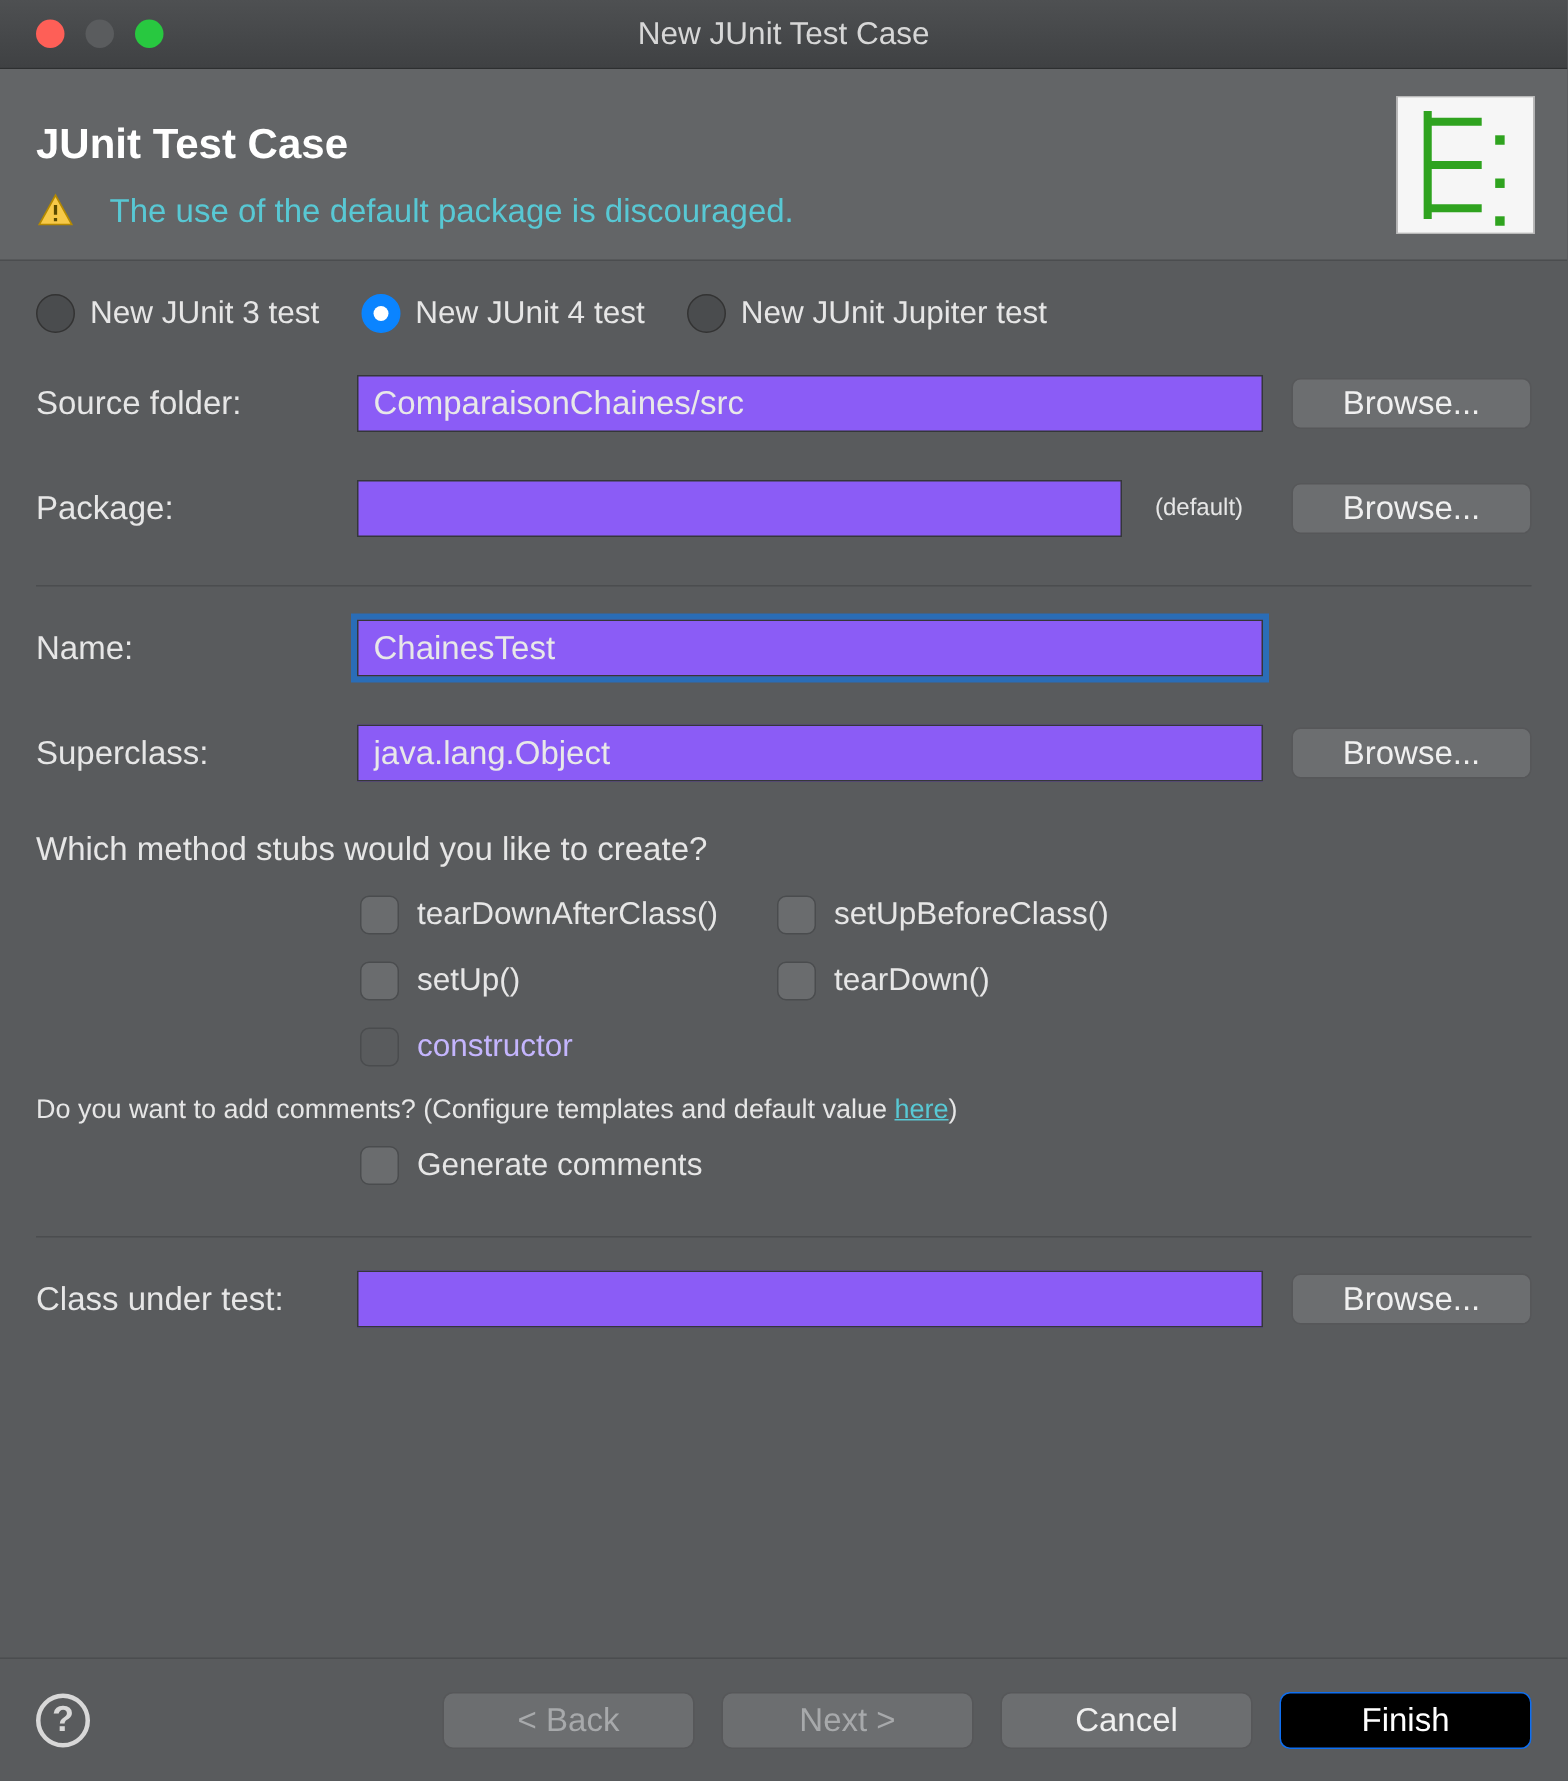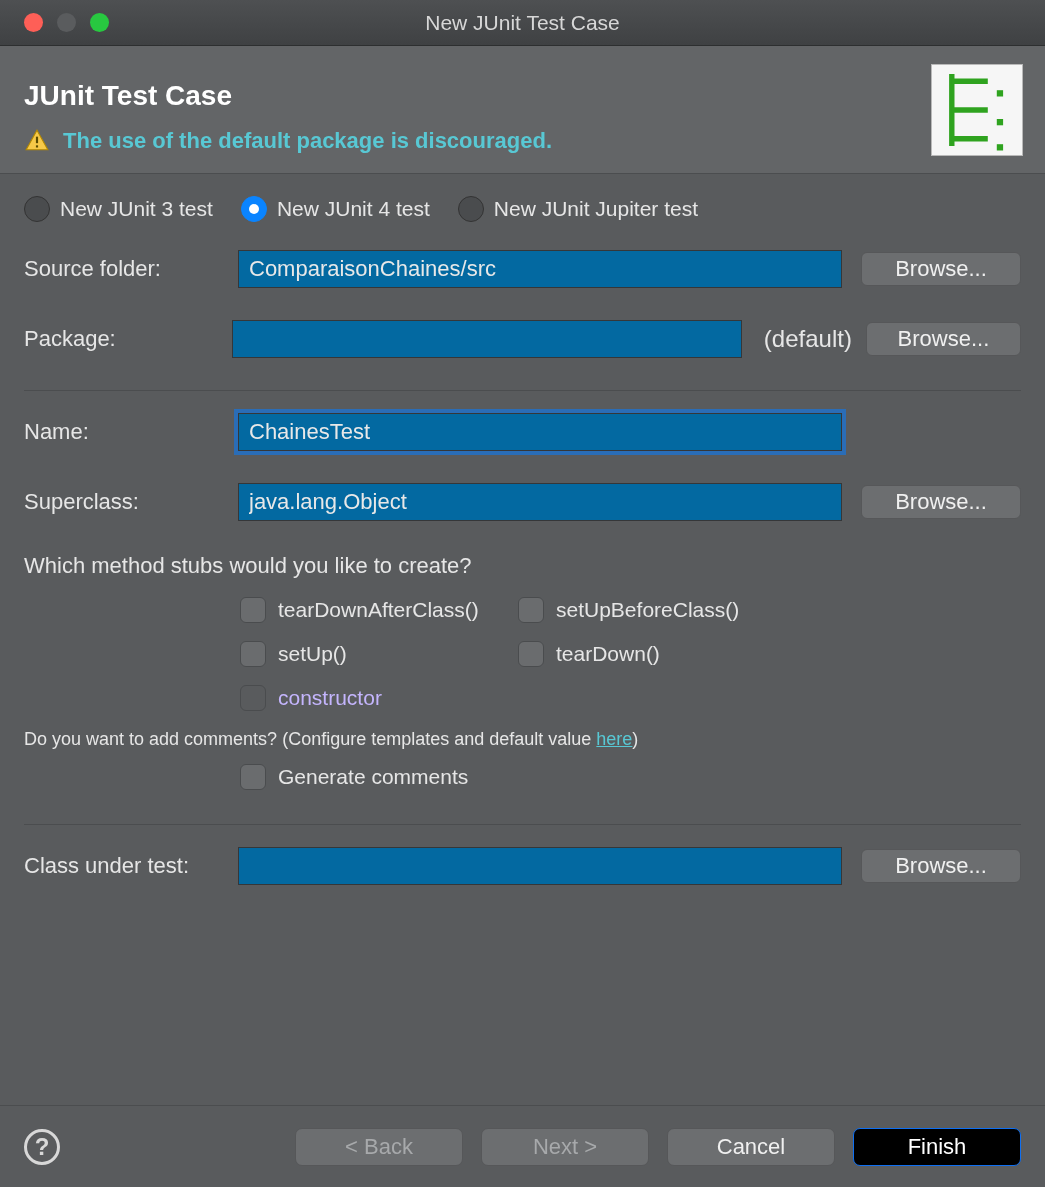--- a/index.html
+++ b/index.html
@@ -21,21 +21,21 @@
   .dot.red{background:#fe5f57;} .dot.yellow{background:#5a5c5e;} .dot.green{background:#28c840;}
   .titlebar .title {
     position:absolute; left:0; right:0; text-align:center;
     font-size:21px; color:#d7d7d7; pointer-events:none;
   }
   .header {
     background:#636567; padding:34px 24px 26px; position:relative;
     border-bottom:1px solid #4b4d4f; height:128px;
   }
   .header h1 { font-size:28px; font-weight:600; color:#fff; margin-bottom:16px;}
-  .warn-row { display:flex; align-items:center; gap:13px;font-weight:bold; }
+  .warn-row { display:flex; align-items:center; gap:23px; }
   .warn-icon { width:26px; height:26px; }
   .warn-text { color:#58c8d4; font-size:22px; }
   .junit-icon {
     position:absolute; right:22px; top:18px; width:92px; height:92px;
     background:#f6f6f6; border:1px solid #b9b9b9;
   }
   .junit-icon svg { width:100%; height:100%; }
   .content { padding:22px 24px 0; }
   .radio-row { display:flex; gap:28px; align-items:center; margin-bottom:28px; }
   .radio-item { display:flex; align-items:center; gap:10px; }
@@ -44,26 +44,26 @@
     background:#4a4c4e; border:1px solid #333;
     display:flex; align-items:center; justify-content:center;
   }
   .radio.selected { background:#0a84ff; border-color:#0a84ff; }
   .radio.selected::after{
     content:""; width:10px; height:10px; border-radius:50%; background:#fff;
   }
   .form-row { display:flex; align-items:center; margin-bottom:32px; gap:14px; }
   .form-row label { width:200px; font-size:22px; color:#e6e6e6; }
   .field {
-    height:38px; background:#0369a1; border:1px solid #353739;
+    height:38px; background:#8b5cf6; border:1px solid #353739;
     color:#e8e8e8; padding:4px 10px; font-size:22px; flex:0 0 604px;
   }
   .field[readonly]{ color:#e8e8e8; }
   .field.focused { outline:4px solid #2a6db7; outline-offset:0; }
-  .defhint { font-size:24px; color:#e6e6e6; margin-left:8px; }
+  .defhint { font-size:16px; color:#e6e6e6; margin-left:8px; }
   .browse {
     width:160px; height:34px; background:#6c6e70; color:#f0f0f0;
     border:1px solid #565759; border-radius:6px; font-size:22px;
     display:flex; align-items:center; justify-content:center; cursor:pointer;
     margin-left:auto;
   }
   .sep { height:1px; background:#4b4d4f; margin:4px 0 22px; }
   .stub-q { font-size:22px; margin-bottom:18px; }
   .stub-grid { display:grid; grid-template-columns:260px 300px; gap:18px 18px; margin-left:216px; margin-bottom:18px;}
   .chk-item { display:flex; align-items:center; gap:12px; }

